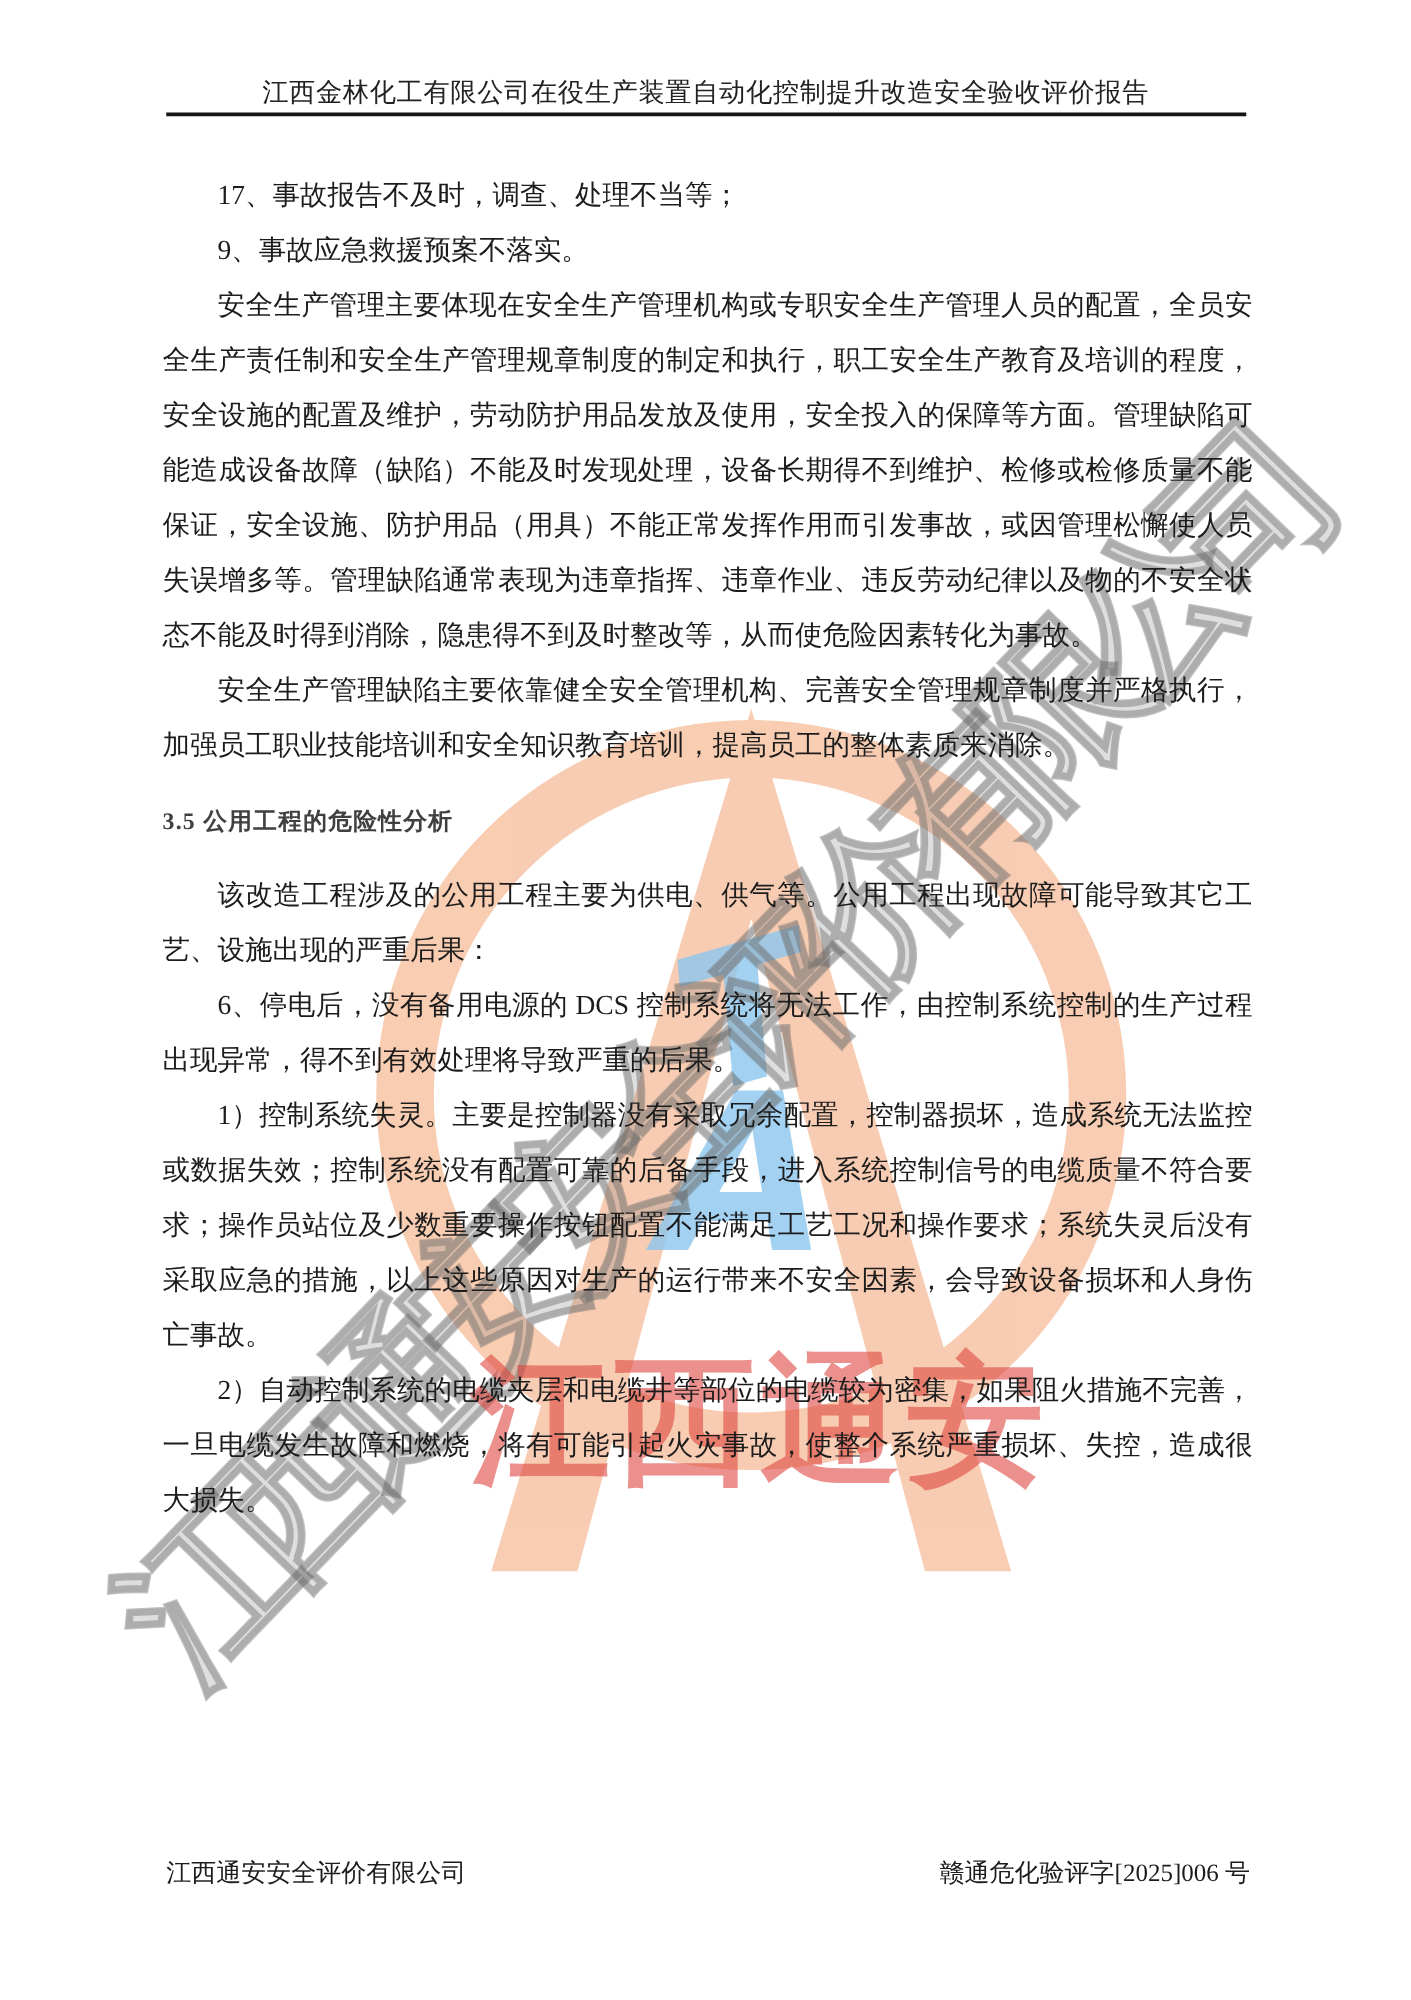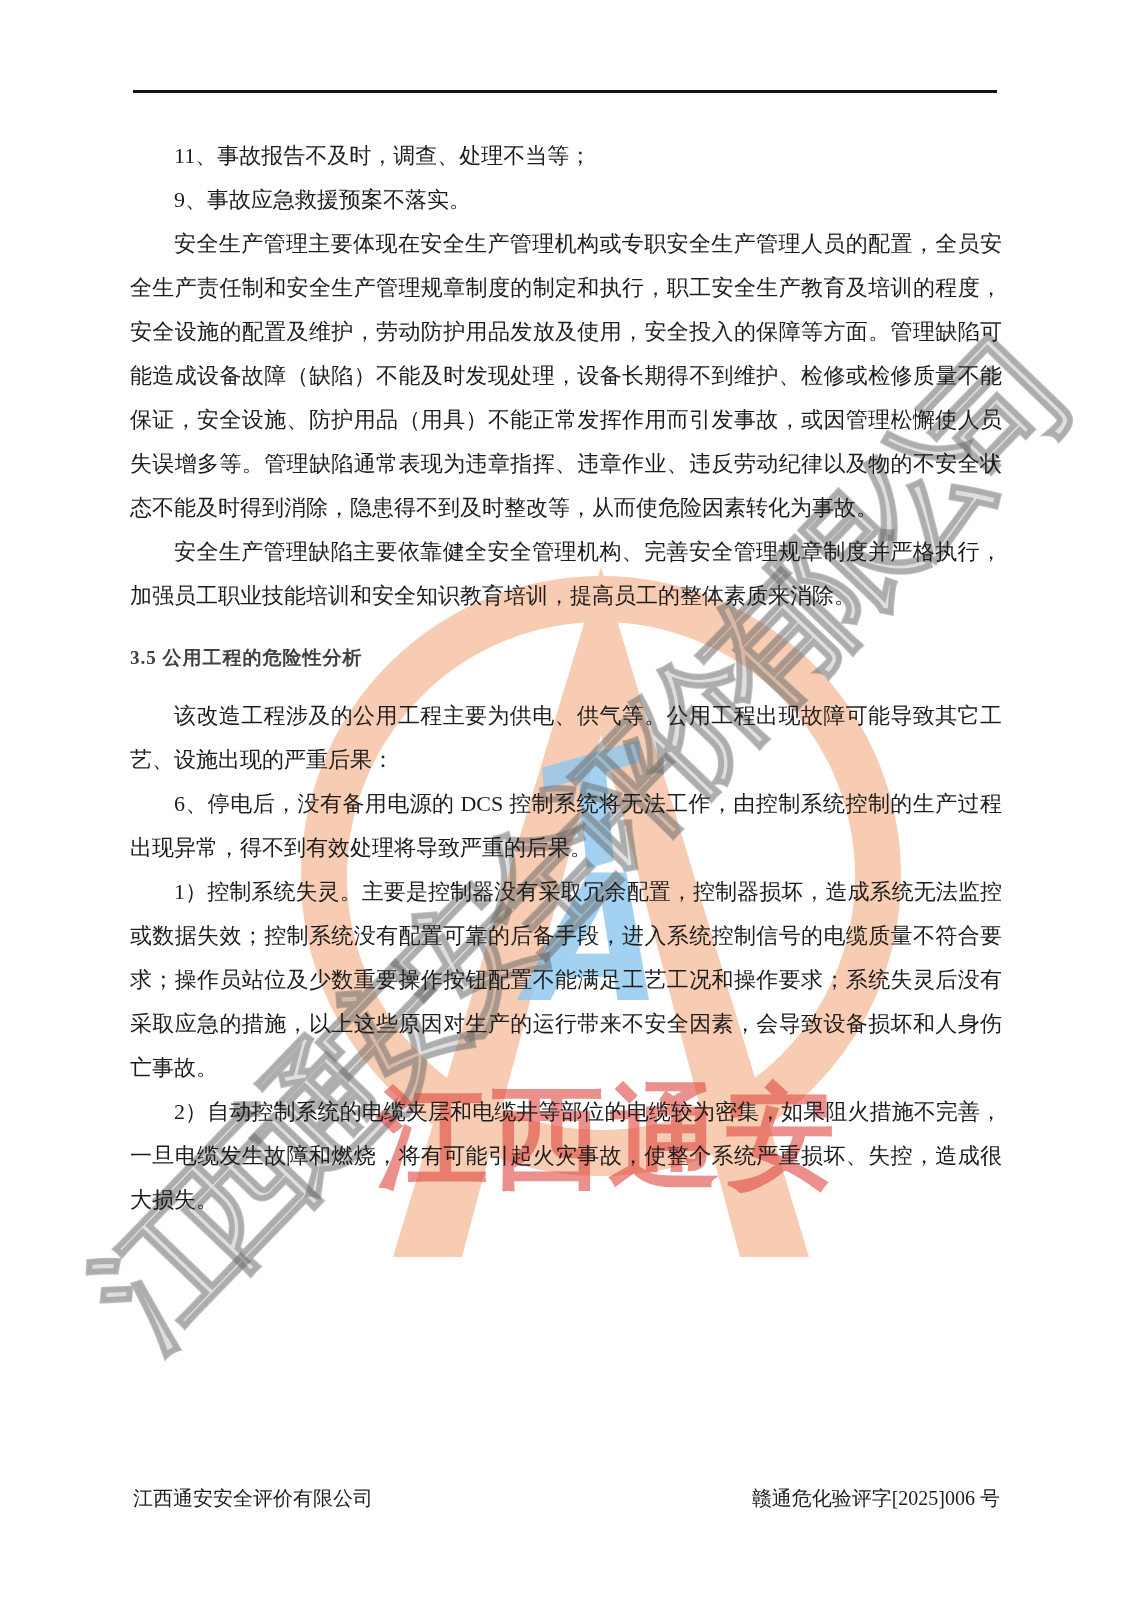--- a/index.html
+++ b/index.html
@@ -81,24 +81,25 @@
     <g opacity="0.8" font-family="DejaVu Sans, sans-serif" font-weight="bold" font-style="italic" fill="#8CC6EE">
       <text x="250" y="320" font-size="150" transform="rotate(-16 300 250)">T</text>
       <text x="238" y="455" font-size="175">A</text>
     </g>
   </svg>
 
   <div class="wm-diagonal">江西通安安全评价有限公司</div>
 
   <div class="wm-red">江西通安</div>
 
+  <div class="header-title">江西金林化工有限公司在役生产装置自动化控制提升改造安全验收评价报告</div>
   <div class="header-rule"></div>
 
   <div class="body-block">
-      <p class="para">11、事故报告不及时，调查、处理不当等；</p>
+      <p class="para">17、事故报告不及时，调查、处理不当等；</p>
       <p class="para">9、事故应急救援预案不落实。</p>
       <p class="para">安全生产管理主要体现在安全生产管理机构或专职安全生产管理人员的配置，全员安全生产责任制和安全生产管理规章制度的制定和执行，职工安全生产教育及培训的程度，安全设施的配置及维护，劳动防护用品发放及使用，安全投入的保障等方面。管理缺陷可能造成设备故障（缺陷）不能及时发现处理，设备长期得不到维护、检修或检修质量不能保证，安全设施、防护用品（用具）不能正常发挥作用而引发事故，或因管理松懈使人员失误增多等。管理缺陷通常表现为违章指挥、违章作业、违反劳动纪律以及物的不安全状态不能及时得到消除，隐患得不到及时整改等，从而使危险因素转化为事故。</p>
       <p class="para">安全生产管理缺陷主要依靠健全安全管理机构、完善安全管理规章制度并严格执行，加强员工职业技能培训和安全知识教育培训，提高员工的整体素质来消除。</p>
       <h2 class="heading">3.5 公用工程的危险性分析</h2>
       <p class="para">该改造工程涉及的公用工程主要为供电、供气等。公用工程出现故障可能导致其它工艺、设施出现的严重后果：</p>
       <p class="para">6、停电后，没有备用电源的 DCS 控制系统将无法工作，由控制系统控制的生产过程出现异常，得不到有效处理将导致严重的后果。</p>
       <p class="para">1）控制系统失灵。主要是控制器没有采取冗余配置，控制器损坏，造成系统无法监控或数据失效；控制系统没有配置可靠的后备手段，进入系统控制信号的电缆质量不符合要求；操作员站位及少数重要操作按钮配置不能满足工艺工况和操作要求；系统失灵后没有采取应急的措施，以上这些原因对生产的运行带来不安全因素，会导致设备损坏和人身伤亡事故。</p>
       <p class="para">2）自动控制系统的电缆夹层和电缆井等部位的电缆较为密集，如果阻火措施不完善，一旦电缆发生故障和燃烧，将有可能引起火灾事故，使整个系统严重损坏、失控，造成很大损失。</p>
     </div>
 

